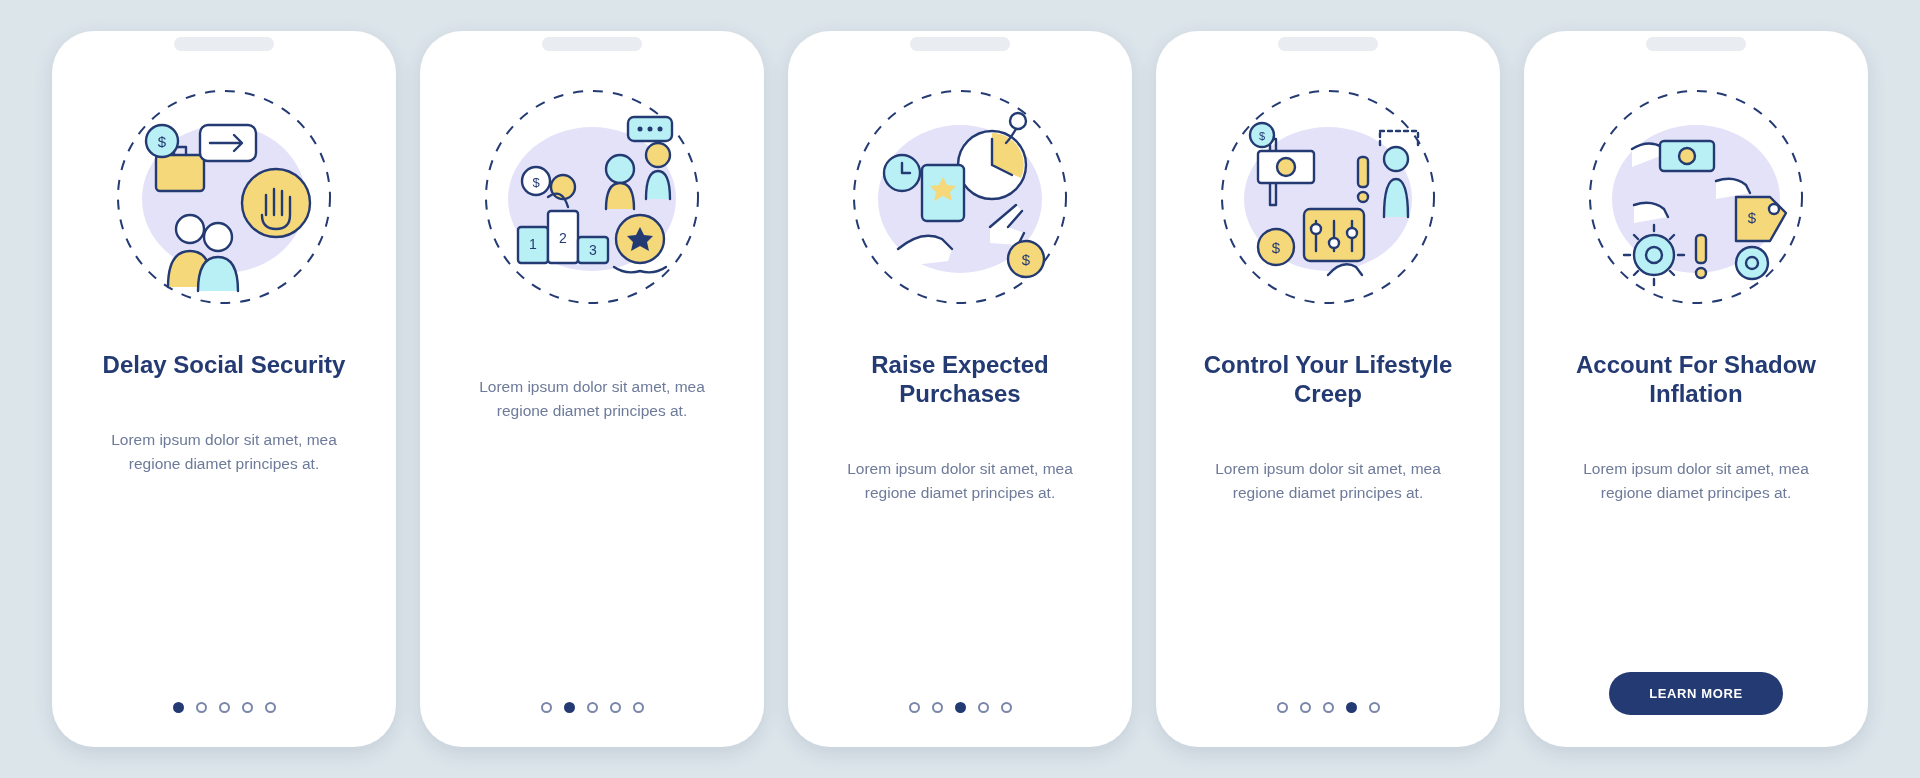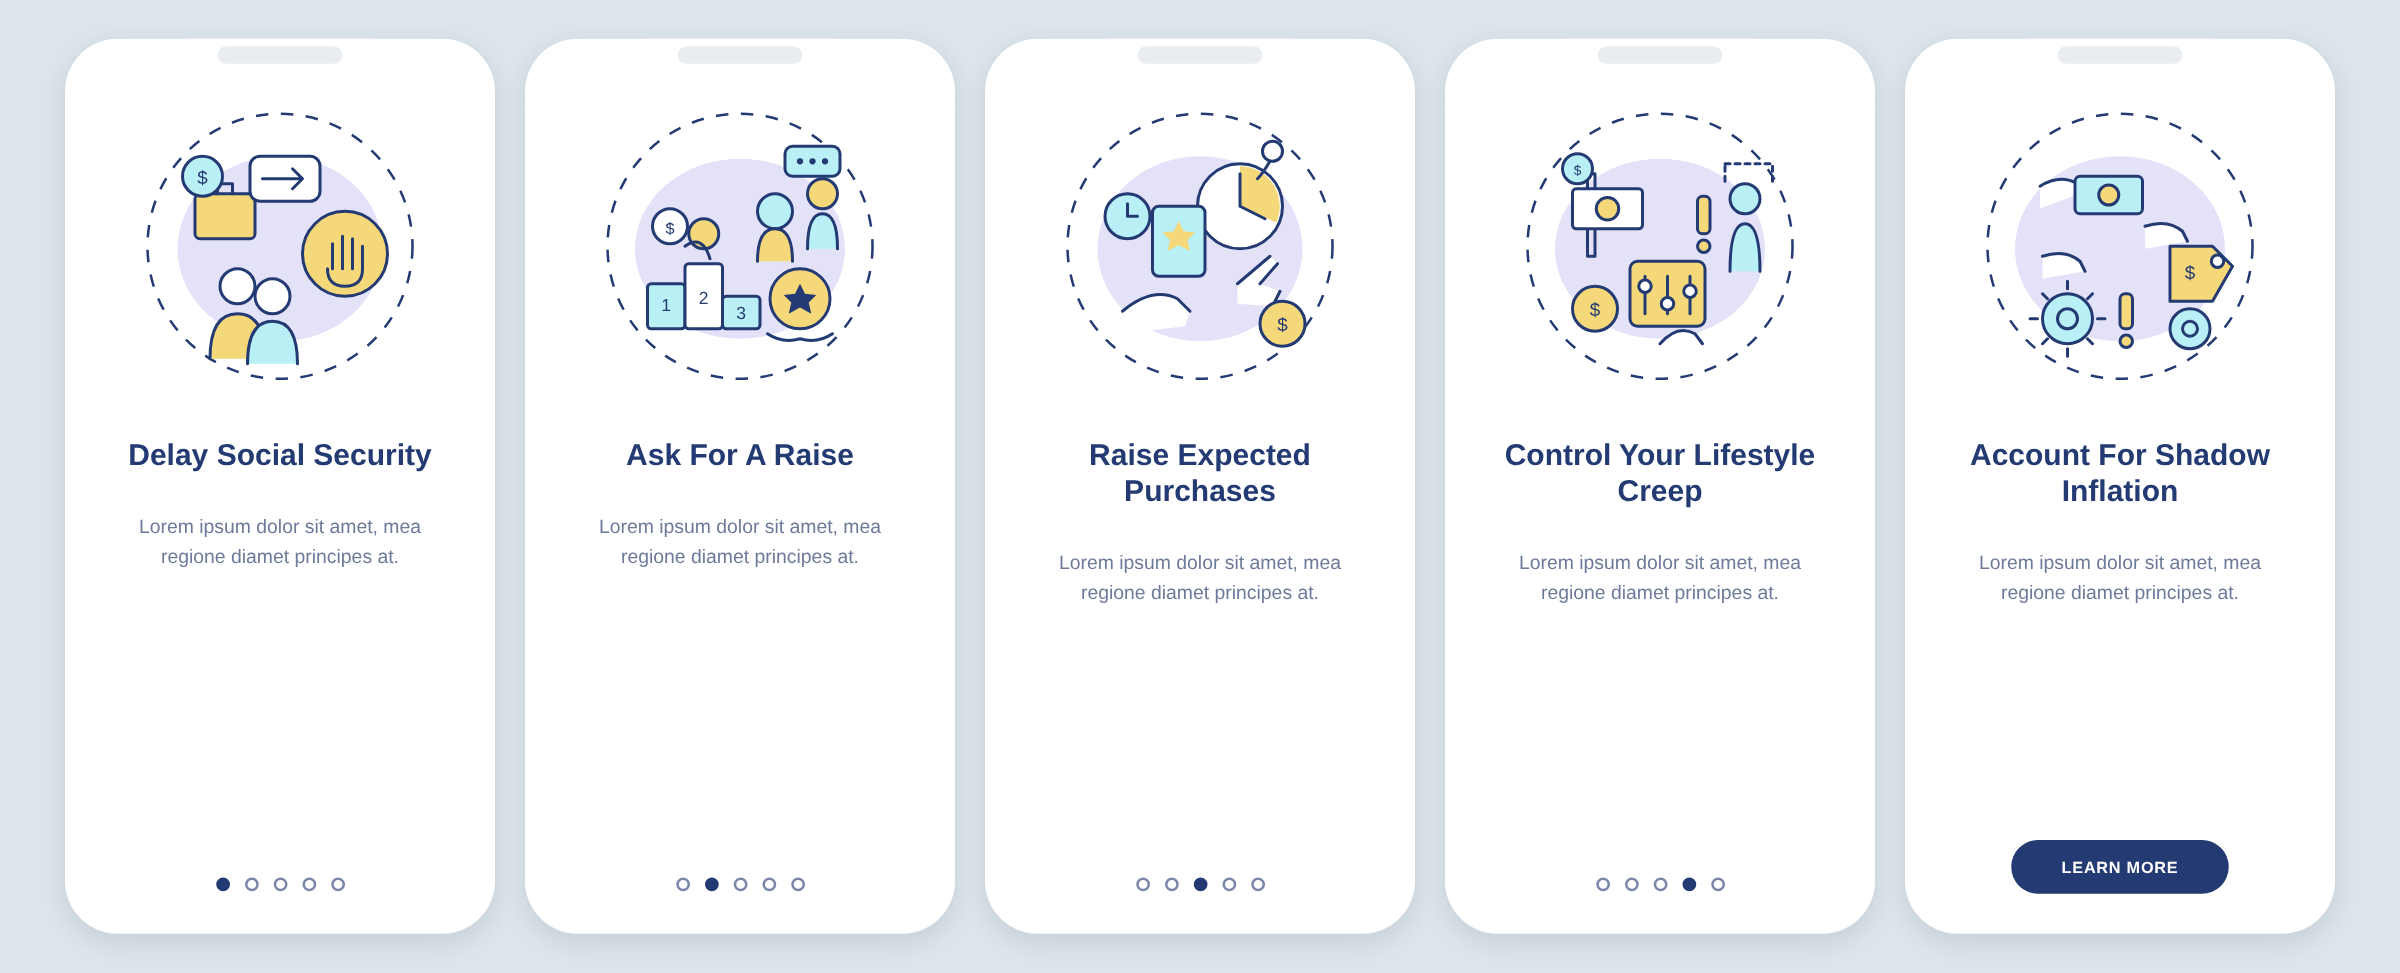--- a/index.html
+++ b/index.html
@@ -57,21 +57,21 @@
     line-height: 1.2;
     text-align: center;
     margin-top: 24px;
     padding: 0 6px;
   }
   .desc {
     color: #6d7a99;
     font-size: 15.5px;
     line-height: 1.55;
     text-align: center;
-    margin-top: 30px;
+    margin-top: 48px;
     padding: 0 10px;
   }
   .spacer { flex: 1; }
   .dots {
     display: flex;
     justify-content: center;
     gap: 12px;
     margin-bottom: 8px;
   }
   .dot {
@@ -196,21 +196,20 @@
       <circle class="navy-fill" cx="168" cy="52" r="2.5"></circle>
         <circle class="navy-fill" cx="178" cy="52" r="2.5"></circle>
         <circle class="navy-fill" cx="188" cy="52" r="2.5"></circle>
 
       <circle class="yellow" cx="168" cy="162" r="24"></circle>
         <circle class="navy-stroke" cx="168" cy="162" r="24"></circle>
       <path class="navy-fill" d="M168 150 l4 8 9 1 -6 6 2 9 -9 -5 -9 5 2 -9 -6 -6 9 -1 Z"></path>
       <path class="navy-stroke" d="M142 190 q12 8 26 4 M194 190 q-12 8 -26 4"></path>
     </svg>
   </div>
-  <h2 class="title">Ask For A Raise</h2>
   <p class="desc">Lorem ipsum dolor sit amet, mea regione diamet principes at.</p>
   <div class="spacer"></div>
   <div class="dots">
     <span class="dot"></span>
     <span class="dot active"></span>
     <span class="dot"></span>
     <span class="dot"></span>
     <span class="dot"></span>
   </div>
 </div>

